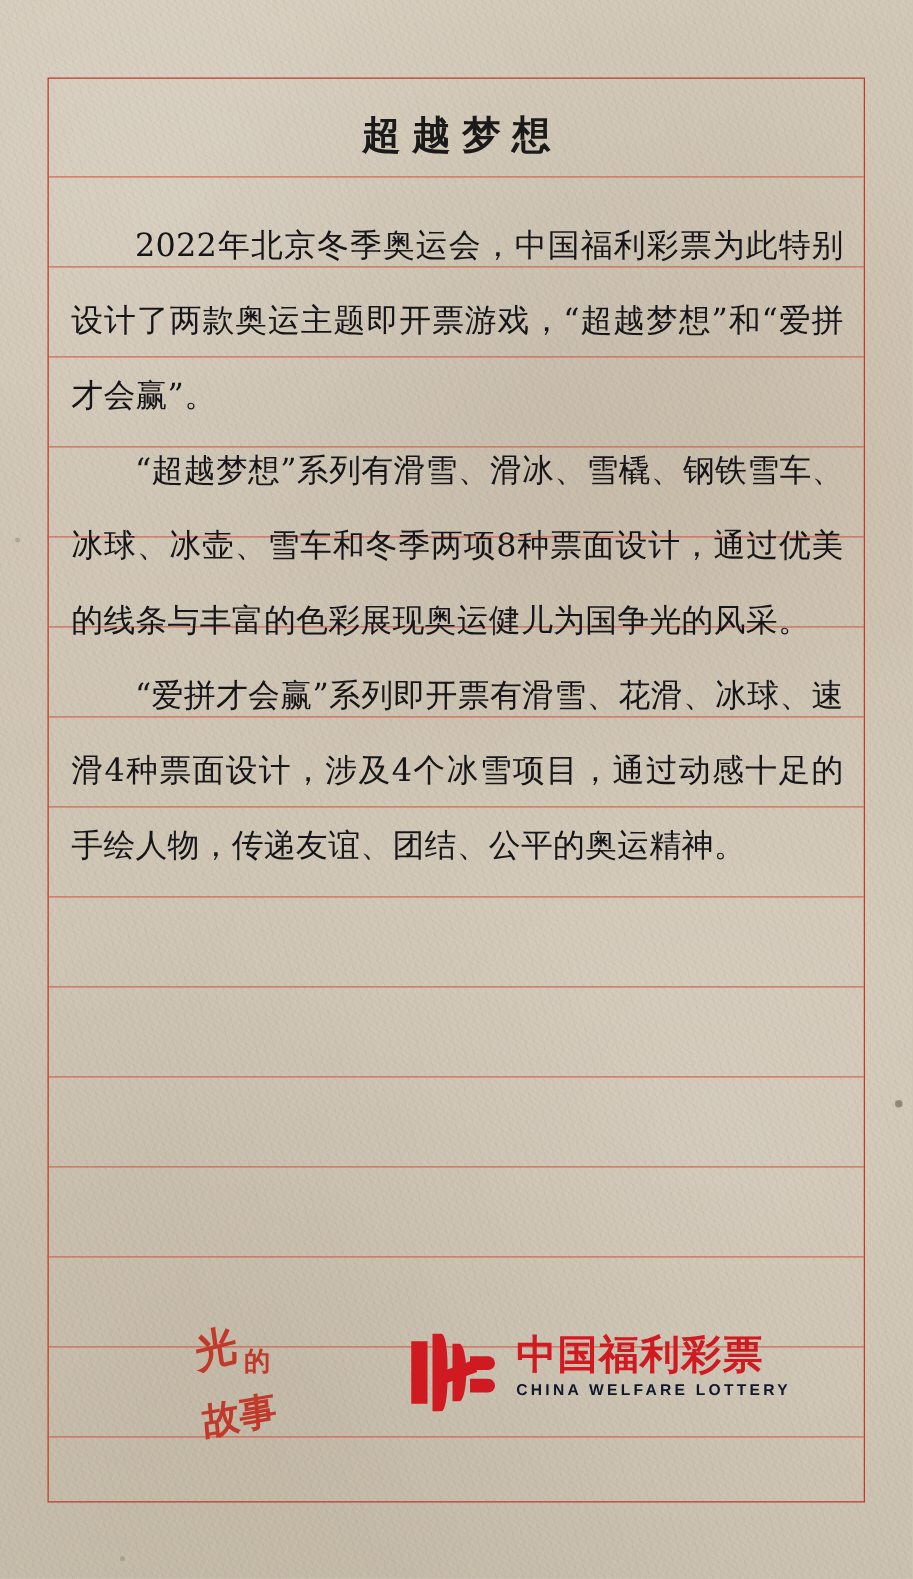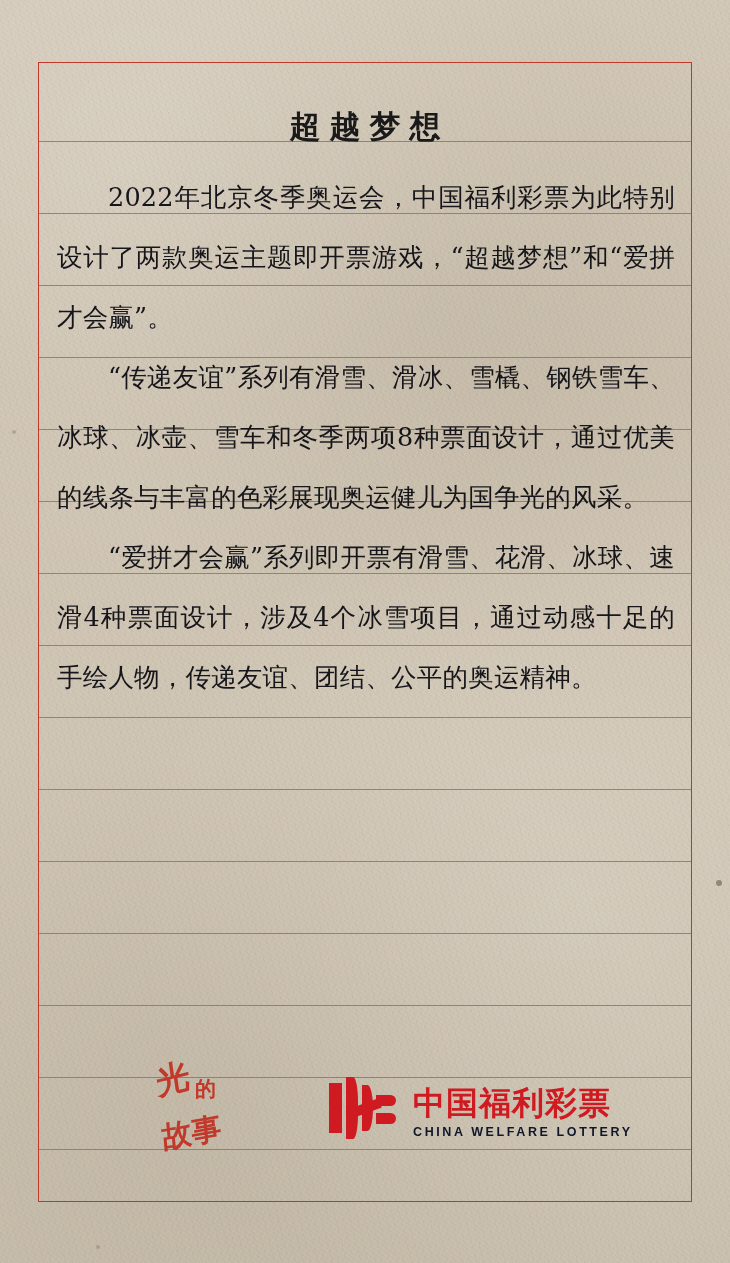--- a/index.html
+++ b/index.html
@@ -70,21 +70,21 @@
   .content {
     position: absolute;
     left: 0;
     top: 0;
     width: 100%;
     height: 100%;
   }
 
   .title {
     position: absolute;
-    top: 43px;
+    top: 24px;
     left: 0;
     width: 100%;
     text-align: center;
     font-family: "DejaVu Serif", "Liberation Serif", serif;
     font-size: 31px;
     font-weight: bold;
     letter-spacing: 9px;
     color: #1a1a1a;
     text-indent: 9px;
   }
@@ -144,21 +144,21 @@
     font-size: 30px;
     transform: rotate(-4deg) skewX(-5deg);
   }
 
   .welfare {
     position: absolute;
     left: 288px;
     top: 22px;
     height: 72px;
     display: flex;
-    align-items: flex-end;
+    align-items: flex-start;
   }
   .cwl-mark {
     width: 72px;
     height: 62px;
     position: relative;
     margin-right: 14px;
   }
   .cwl-mark .bar {
     position: absolute;
     background: #d01a21;
@@ -216,21 +216,21 @@
     <i style="top:1014px"></i>
     <i style="top:1086px"></i>
   </div>
 
   <div class="content">
 
     <div class="title">超越梦想</div>
 
     <div class="body-text">
       <p>2022年北京冬季奥运会，中国福利彩票为此特别设计了两款奥运主题即开票游戏，“超越梦想”和“爱拼才会赢”。</p>
-      <p>“传递友谊”系列有滑雪、滑冰、雪橇、钢铁雪车、冰球、冰壶、雪车和冬季两项8种票面设计，通过优美的线条与丰富的色彩展现奥运健儿为国争光的风采。</p>
+      <p>“超越梦想”系列有滑雪、滑冰、雪橇、钢铁雪车、冰球、冰壶、雪车和冬季两项8种票面设计，通过优美的线条与丰富的色彩展现奥运健儿为国争光的风采。</p>
       <p>“爱拼才会赢”系列即开票有滑雪、花滑、冰球、速滑4种票面设计，涉及4个冰雪项目，通过动感十足的手绘人物，传递友谊、团结、公平的奥运精神。</p>
     </div>
 
     <div class="footer">
 
       <div class="stamp">
         <span class="s1">光</span>
         <span class="s2">的</span>
         <span class="s3">故事</span>
       </div>

